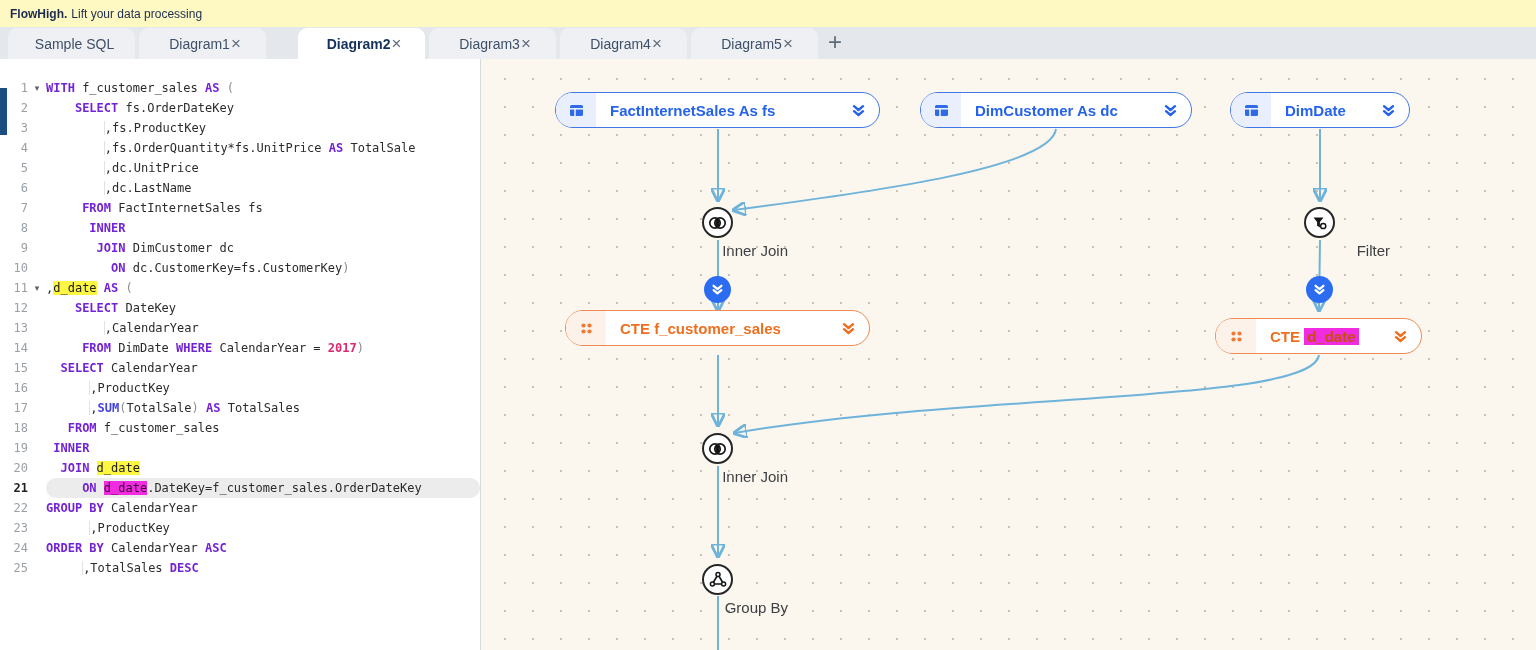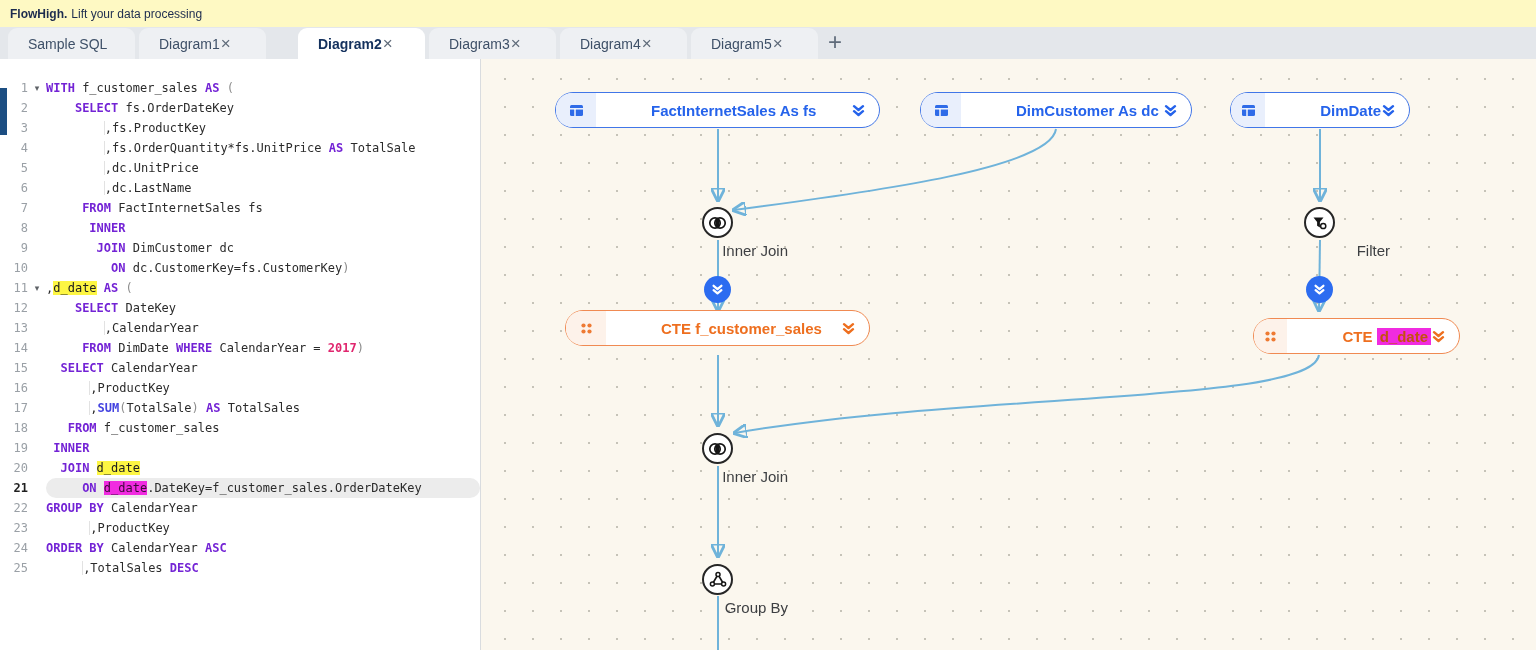--- a/index.html
+++ b/index.html
@@ -10,21 +10,21 @@
   
   .hdr { height:27px; background:#fef9c3; display:flex; align-items:center;
          padding-left:10px; font-size:12px; color:#1c2b4e; flex:0 0 auto; }
   .hdr .brand { font-weight:bold; margin-right:4px; }
 
   
   .tabbar { height:32px; background:#e4e7eb; display:flex; align-items:flex-end;
             padding-left:8px; flex:0 0 auto; }
   .tab { width:127px; height:31px; margin-right:4px; background:#eef0f3;
          border-radius:9px 9px 0 0; display:flex; align-items:center;
-         justify-content:flex-start; padding:0 14px 0 20px; cursor:pointer; }
+         justify-content:center; padding:0 14px 0 20px; cursor:pointer; }
   .tab-label { font-size:14px; color:#3e5068; white-space:nowrap; overflow:hidden; }
   .tab.active { background:#ffffff;margin-left:28px; }
   .tab.active .tab-label { font-weight:bold; color:#14315d; }
   .tab-close { color:#5f6b7a; font-size:17px; line-height:1; padding:0 1px; }
   .newtab { background:none; border:none; font-size:24px; font-weight:300;
             color:#5f6b7a; margin:0 0 3px 6px; cursor:pointer;
             font-family:"Liberation Sans", sans-serif; }
 
   
   .main { flex:1; display:flex; min-height:0; }
@@ -61,21 +61,21 @@
 
   .tnode, .cnode { position:absolute; height:36px; background:#fff;
                    border-radius:18px; display:flex; align-items:center; cursor:pointer; }
   .tnode { border:1.5px solid #4176e8; }
   .cnode { border:1.5px solid #f08a52; }
   .cap { width:40px; align-self:stretch; border-radius:16px 0 0 16px;
          display:flex; align-items:center; justify-content:center; }
   .tnode .cap { background:#e9effc; }
   .cnode .cap { background:#fdf2ea; }
   .nlabel { flex:1; padding-left:14px; font-size:15px; font-weight:bold;
-            white-space:nowrap;margin-left:41px; }
+            white-space:nowrap; }
   .tnode .nlabel { color:#2563eb; }
   .cnode .nlabel { color:#ee6f1f; }
   .hl-chip { background:#f02be0; color:#c4500f; padding:0 3px; }
   .chev { display:flex; margin-right:13px; }
   .chev.blue { color:#2563eb; } .chev.orange { color:#ee6f1f; }
 
   .onode { position:absolute; width:31px; height:31px; border-radius:50%;
            background:#fff; border:2px solid #262626; display:flex;
            align-items:center; justify-content:center; cursor:pointer; }
   .olabel { position:absolute; width:140px; text-align:right; font-size:15px;
@@ -267,21 +267,21 @@
         </span>
         <span class="nlabel">CTE f_customer_sales</span>
         <span class="chev orange">
           <svg width="15" height="15" viewBox="0 0 15 15" fill="none" stroke="currentColor" stroke-width="2.4" stroke-linecap="round" stroke-linejoin="round">
               <path d="M3 3.2 L7.5 7 L12 3.2"></path>
               <path d="M3 8.2 L7.5 12 L12 8.2"></path>
             </svg>
         </span>
       </div>
 
-      <div class="cnode" style="left:772px;top:259px;width:207px">
+      <div class="cnode" style="left:734px;top:259px;width:207px">
         <span class="cap">
           <svg width="17" height="17" viewBox="0 0 17 17" fill="#ee7a33">
               <circle cx="5.5" cy="5.5" r="2.1"></circle>
               <circle cx="11.5" cy="5.5" r="2.1"></circle>
               <circle cx="5.5" cy="11.5" r="2.1"></circle>
               <circle cx="11.5" cy="11.5" r="2.1"></circle>
             </svg>
         </span>
         <span class="nlabel"><span>CTE </span><span class="hl-chip">d_date</span></span>
         <span class="chev orange">

